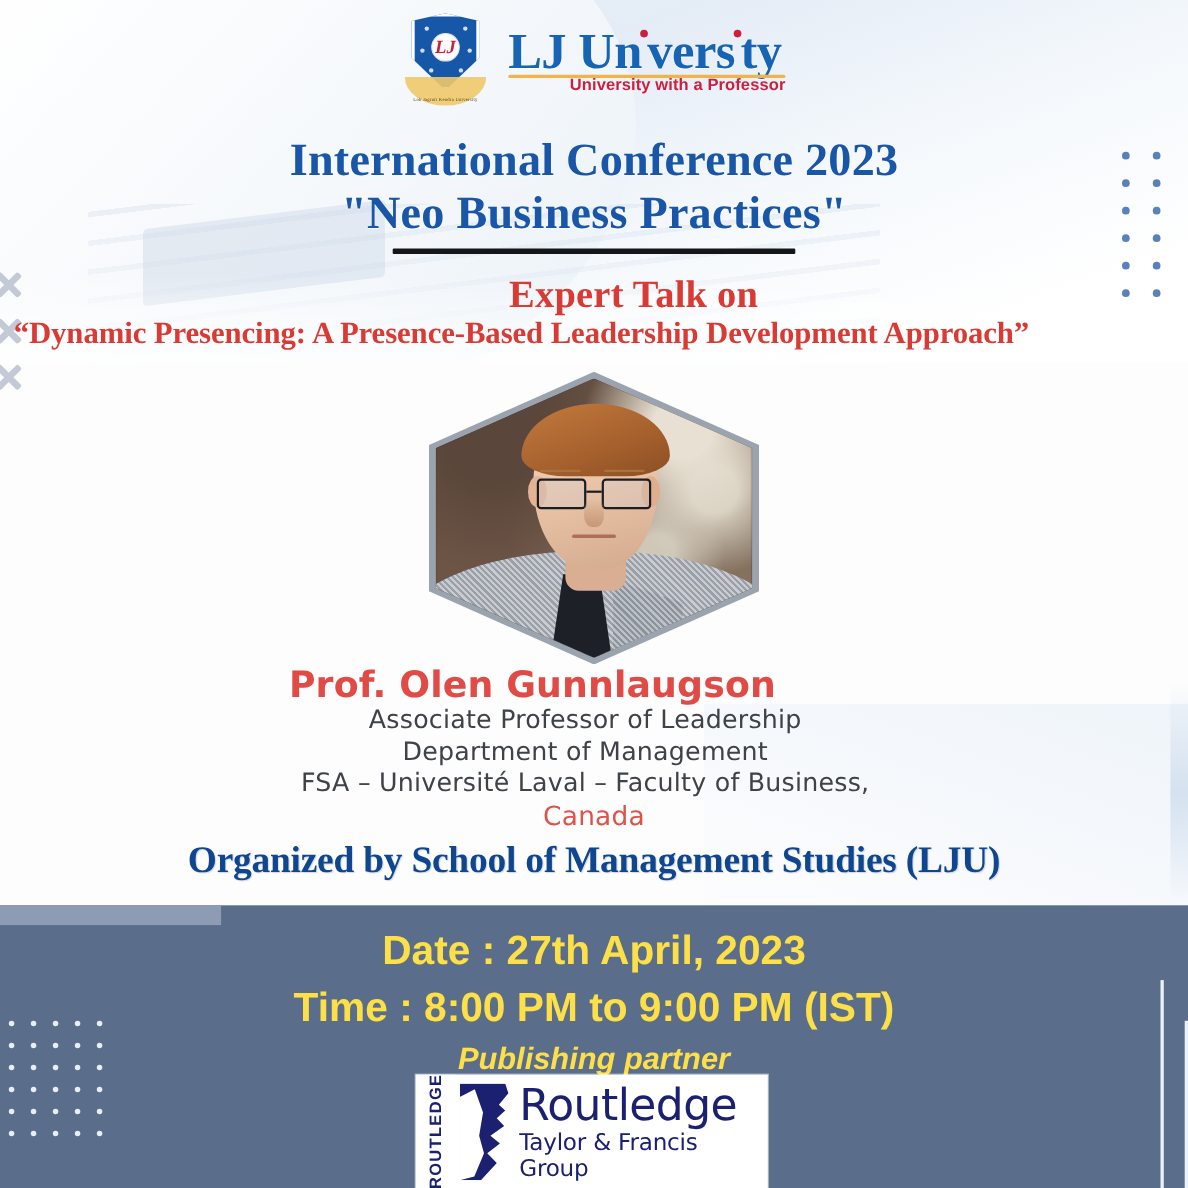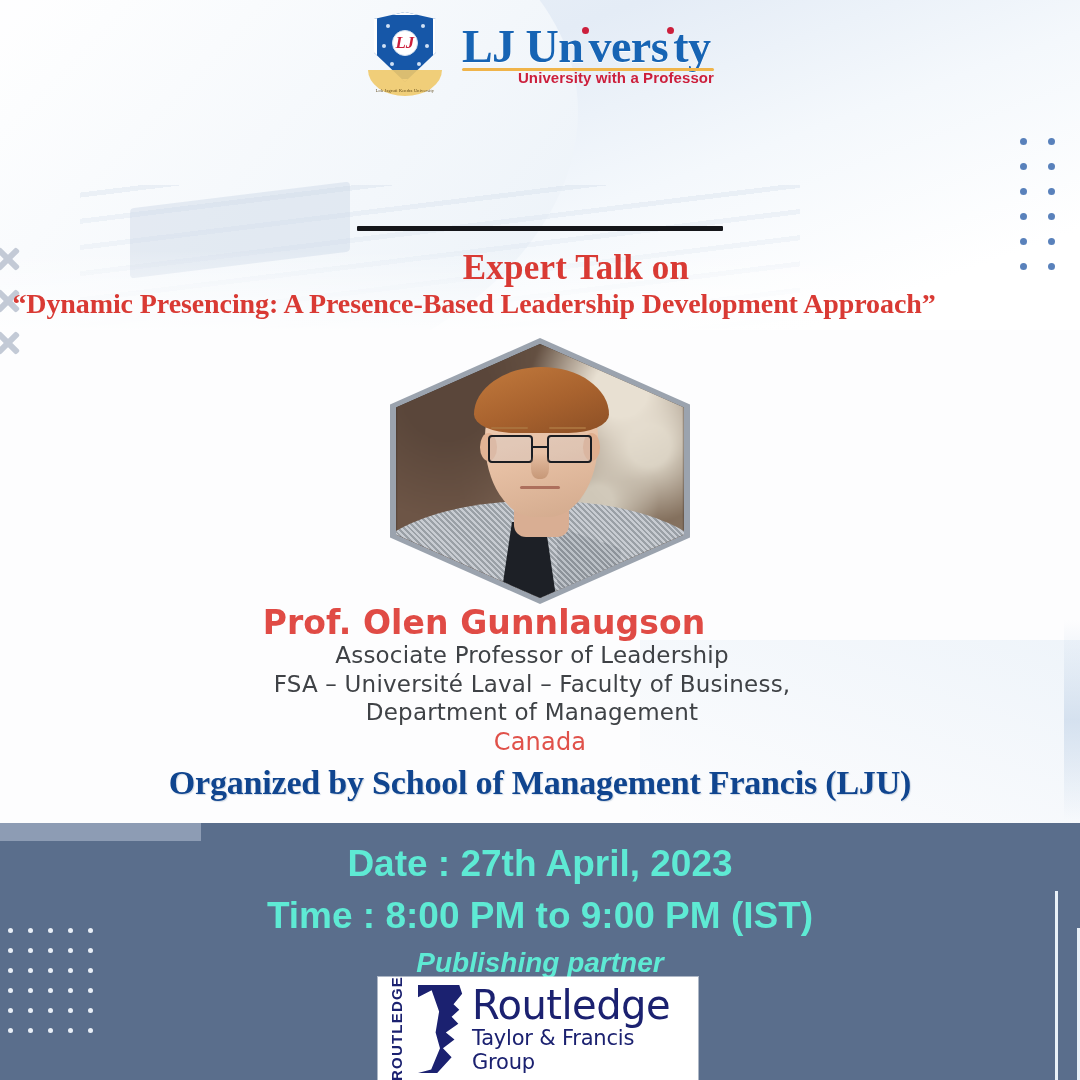--- a/index.html
+++ b/index.html
@@ -261,21 +261,21 @@
   .footer-line-1 { position:absolute; right:22px; top:68px; width:3px; height:189px; background:#eaf1f8; }
   .footer-line-2 { position:absolute; right:0px;  top:105px; width:3px; height:152px; background:#eaf1f8; }
   .footer-dots {
     position:absolute; left:8px; top:105px;
     display:grid; grid-template-columns:repeat(5,20px); grid-auto-rows:20px;
   }
   .footer-dots i { width:5px; height:5px; border-radius:50%; background:#e8eef6; display:block; }
   .f-date, .f-time, .f-pub {
     position:absolute; left:0; width:1080px; text-align:center;
     font-family:"Liberation Sans", sans-serif;
-    font-weight:bold; color:#5eead4;
+    font-weight:bold; color:#fde047;
   }
   .f-date { top:20px; font-size:37px; }
   .f-time { top:72px; font-size:37px; }
   .f-pub  { top:124px; font-size:28px;font-style:italic; }
 
   
   .routledge {
     position:absolute; left:378px; top:977px; width:320px; height:103px;
     background:#ffffff;
     display:flex; align-items:stretch;
@@ -385,20 +385,24 @@
       <div class="crest-ribbon"></div>
       <div class="crest-ribbon-txt">Lok Jagruti Kendra University</div>
     </div>
     <div class="logo-text">
       <div class="logo-main"><span>LJ Un</span><span class="dot"></span><span>vers</span><span class="dot"></span><span>ty</span></div>
       <div class="logo-rule"></div>
       <div class="logo-sub">University with a Professor</div>
     </div>
   </div>
 
+  <div class="conf-title">
+    <span>International Conference 2023</span>
+    <span class="l2">"Neo Business Practices"</span>
+  </div>
   <div class="title-rule"></div>
 
   <div class="expert-label">Expert Talk on</div>
   <div class="talk-title">“Dynamic Presencing: A Presence-Based Leadership Development Approach”</div>
 
   <div class="hex-outer">
     <div class="hex-inner">
       <div class="ph-bg"></div>
       <div class="ph-shoulders"></div>
       <div class="ph-shirt"></div>
@@ -414,26 +418,26 @@
       <div class="ph-glass-r"></div>
       <div class="ph-bridge"></div>
       <div class="ph-nose"></div>
       <div class="ph-mouth"></div>
     </div>
   </div>
 
   <div class="sp-name">Prof. Olen Gunnlaugson</div>
   <div class="sp-lines">
     <div>Associate Professor of Leadership</div>
+    <div>Department of Management</div>
     <div>FSA – Université Laval – Faculty of Business,</div>
-    <div>Department of Management</div>
   </div>
   <div class="sp-country">Canada</div>
 
-  <div class="org-line">Organized by School of Management Francis (LJU)</div>
+  <div class="org-line">Organized by School of Management Studies (LJU)</div>
 
   <div class="footer">
     <div class="footer-topbar"></div>
     <div class="footer-line-1"></div>
     <div class="footer-line-2"></div>
     <div class="footer-dots">
       <i></i>
         <i></i>
         <i></i>
         <i></i>

